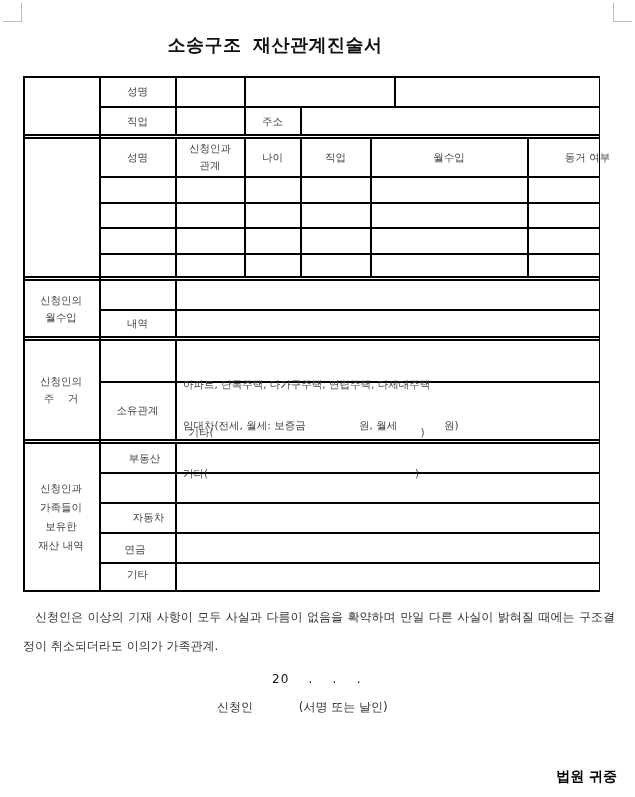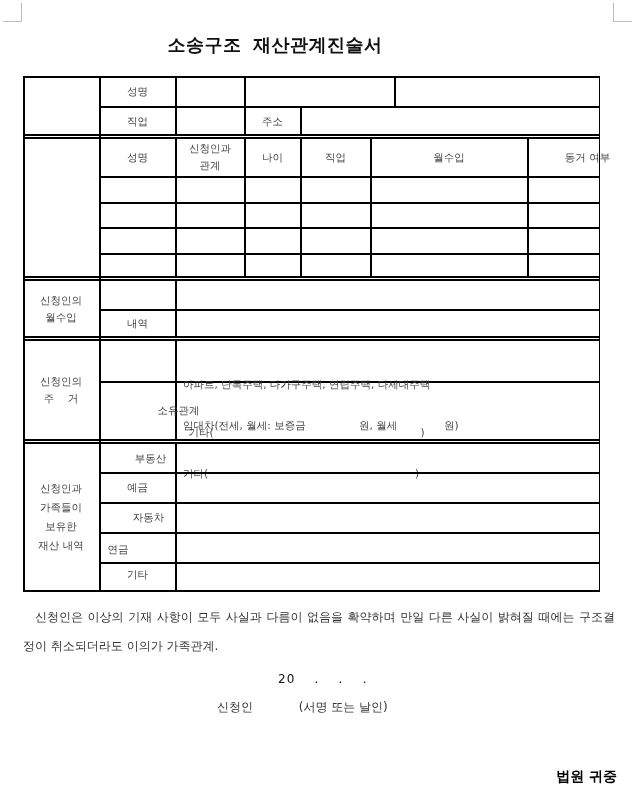--- a/index.html
+++ b/index.html
@@ -11,21 +11,21 @@
   .title { position:absolute; left:0; width:550px; top:33px; text-align:center;
            font-size:18px; font-weight:bold; letter-spacing:0.5px; color:#111;font-family:Liberation Mono, monospace; }
   .form { position:absolute; left:23px; top:76px; width:577px; height:516px; }
   .cell { position:absolute; box-sizing:border-box; display:flex; align-items:center;
           justify-content:center; text-align:center; font-size:10.5px; color:#444; line-height:17px; }
   .hl { position:absolute; height:2px; background:#000; }
   .hl.thin { height:1.5px; }
   .vl { position:absolute; width:1.5px; background:#000; }
   .lines { position:absolute; left:82px; font-size:10.5px; color:#444; line-height:16px; text-align:left; white-space:pre; }
   .para { position:absolute; left:23px; width:592px; font-size:12px; color:#333; line-height:29px; text-align:justify; }
-  .date { position:absolute; left:272px; top:672px; font-size:12px; color:#111; letter-spacing:1px; white-space:pre;margin-left:6px; }
+  .date { position:absolute; left:272px; top:672px; font-size:12px; color:#111; letter-spacing:1px; white-space:pre; }
   .signer { position:absolute; left:217px; top:699px; font-size:12px; color:#333; white-space:pre; }
   .court { position:absolute; right:18px; top:768px; font-size:14px; font-weight:bold; color:#000; }
 </style>
 </head>
 <body>
 
 <div class="corner tl"></div>
 <div class="corner tr"></div>
 
 <div class="title">소송구조 재산관계진술서</div>
@@ -117,44 +117,43 @@
   <div class="hl thin" style="left:76px;top:305px;width:501px;"></div>
   <div class="hl thin" style="left:0;top:363px;width:577px;"></div>
   <div class="hl thin" style="left:0;top:366px;width:577px;"></div>
 
   <div class="cell" style="left:0;top:265px;width:76px;height:98px;white-space:pre;">신청인의
 주    거</div>
   <div class="lines" style="left:160px;top:268px;text-align:center;">
     <div>아파트, 단독주택, 다가구주택, 연립주택, 다세대주택</div>
     <div>기타(                                                              )</div>
   </div>
-  <div class="cell" style="left:77px;top:306px;width:75px;height:57px;margin-left:41px;">소유관계</div>
+  <div class="cell" style="left:77px;top:306px;width:75px;height:57px;">소유관계</div>
   <div class="lines" style="left:160px;top:309px;">
     <div>임대차(전세, 월세: 보증금                원, 월세              원)</div>
     <div>기타(                                                              )</div>
   </div>
 
   <div class="vl" style="left:152px;top:368px;height:148px;"></div>
   <div class="hl thin" style="left:76px;top:396px;width:501px;"></div>
   <div class="hl thin" style="left:76px;top:426px;width:501px;"></div>
   <div class="hl thin" style="left:76px;top:456px;width:501px;"></div>
   <div class="hl thin" style="left:76px;top:486px;width:501px;"></div>
 
   <div class="cell" style="left:0;top:368px;width:76px;height:146px;white-space:pre-line;line-height:19px;">신청인과
 가족들이
 보유한
 재산 내역</div>
 
-  <div class="cell" style="left:90px;top:368px;width:75px;height:28px;">부동산</div>
+  <div class="cell" style="left:84px;top:368px;width:75px;height:28px;">부동산</div>
   <div class="cell" style="left:153px;top:368px;width:423px;height:28px;"></div>
-  <div class="cell" style="left:77px;top:397px;width:75px;height:29px;">예금</div>
   <div class="cell" style="left:153px;top:397px;width:423px;height:29px;"></div>
   <div class="cell" style="left:77px;top:427px;width:97px;height:29px;">자동차</div>
   <div class="cell" style="left:153px;top:427px;width:423px;height:29px;"></div>
-  <div class="cell" style="left:60px;top:460px;width:54px;height:26px;padding-left:16px;">연금</div>
+  <div class="cell" style="left:77px;top:460px;width:54px;height:26px;padding-left:16px;">연금</div>
   <div class="cell" style="left:153px;top:457px;width:423px;height:29px;"></div>
   <div class="cell" style="left:77px;top:487px;width:75px;height:23px;">기타</div>
   <div class="cell" style="left:153px;top:487px;width:423px;height:27px;"></div>
 </div>
 
 <div class="para" style="top:603px;text-indent:12px;">신청인은 이상의 기재 사항이 모두 사실과 다름이 없음을 확약하며 만일 다른 사실이 밝혀질 때에는 구조결정이 취소되더라도 이의가 가족관계.</div>
 
 <div class="date">20    .    .    .</div>
 <div class="signer">신청인            (서명 또는 날인)</div>
 

